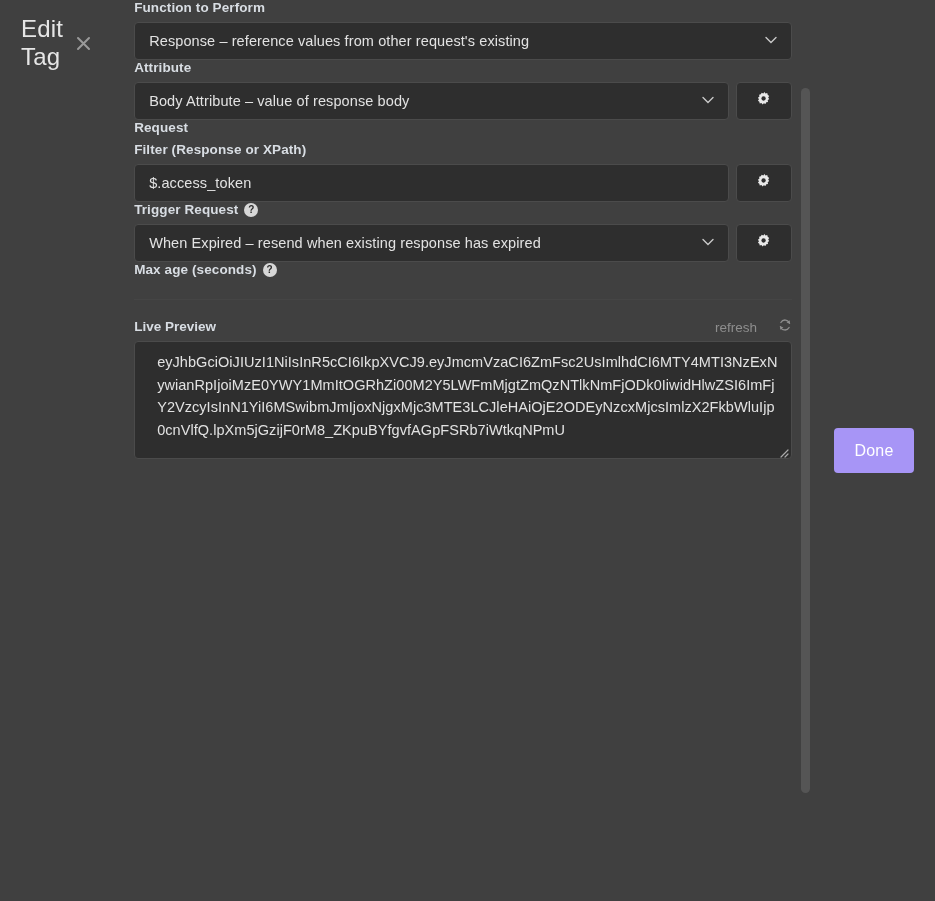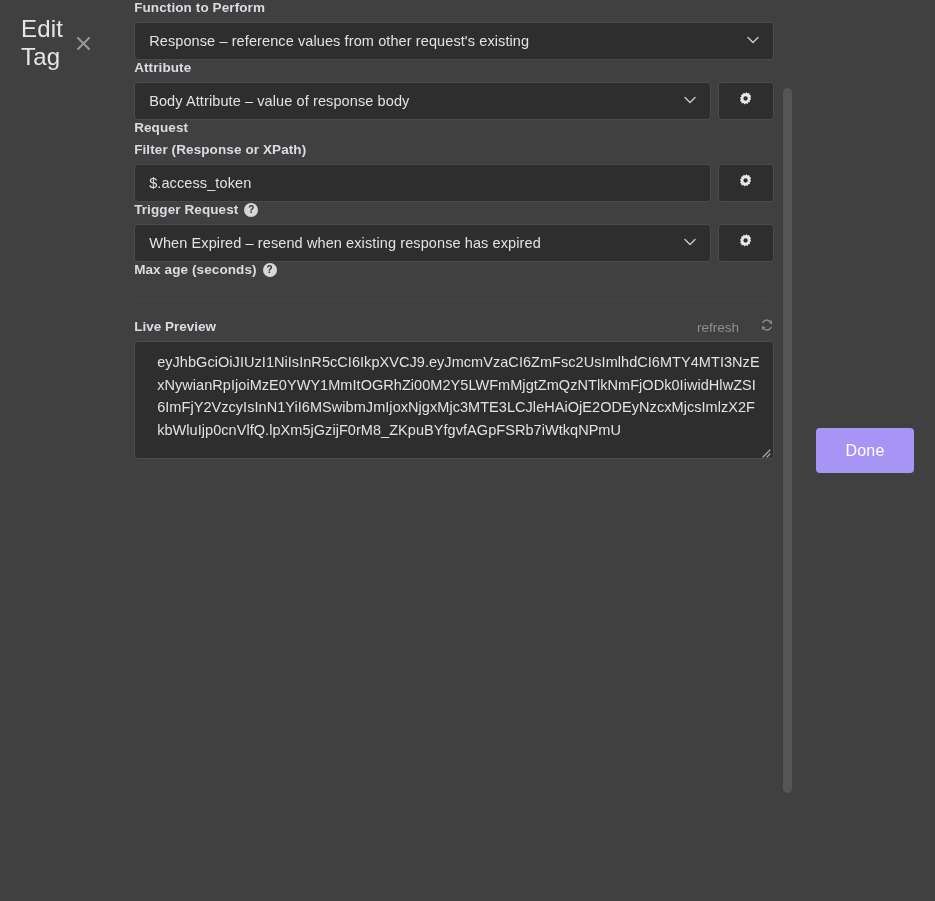--- a/index.html
+++ b/index.html
@@ -178,21 +178,21 @@
     cursor: nwse-resize;
   }
 
   
   .modal-footer {
     flex: 0 0 81px;
     display: flex; align-items: center; justify-content: flex-end;
     padding: 0 21px 0 21px;
   }
   .done-btn {
-    width: 98px; height: 45px;
+    width: 80px; height: 45px;
     background: #a795f6;
     color: #ffffff;
     border: none; border-radius: 4px;
     font-size: 16px;
     font-family: "Liberation Sans", sans-serif;
     cursor: pointer;
     letter-spacing: .2px;
   }
 
   

